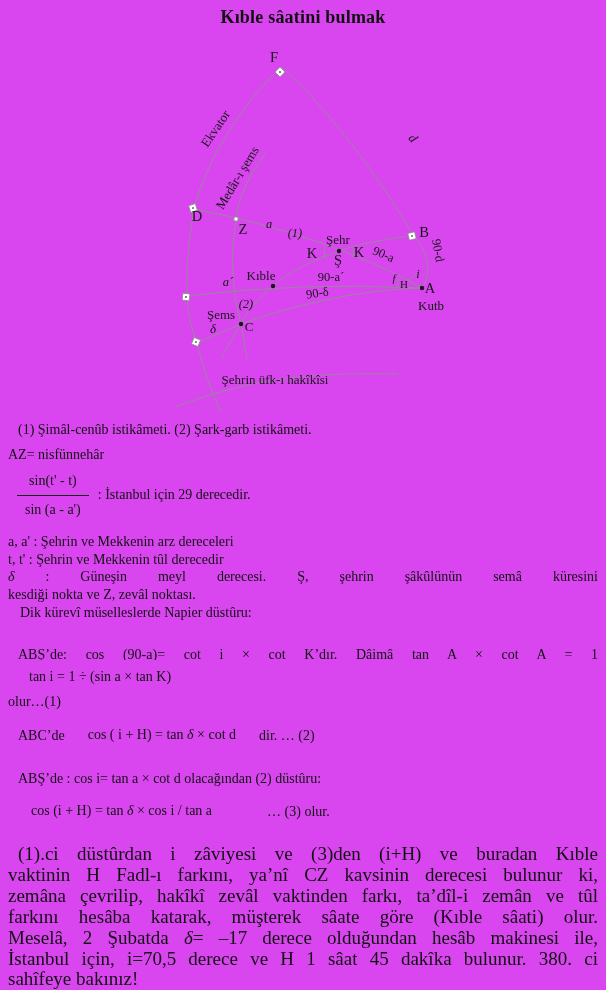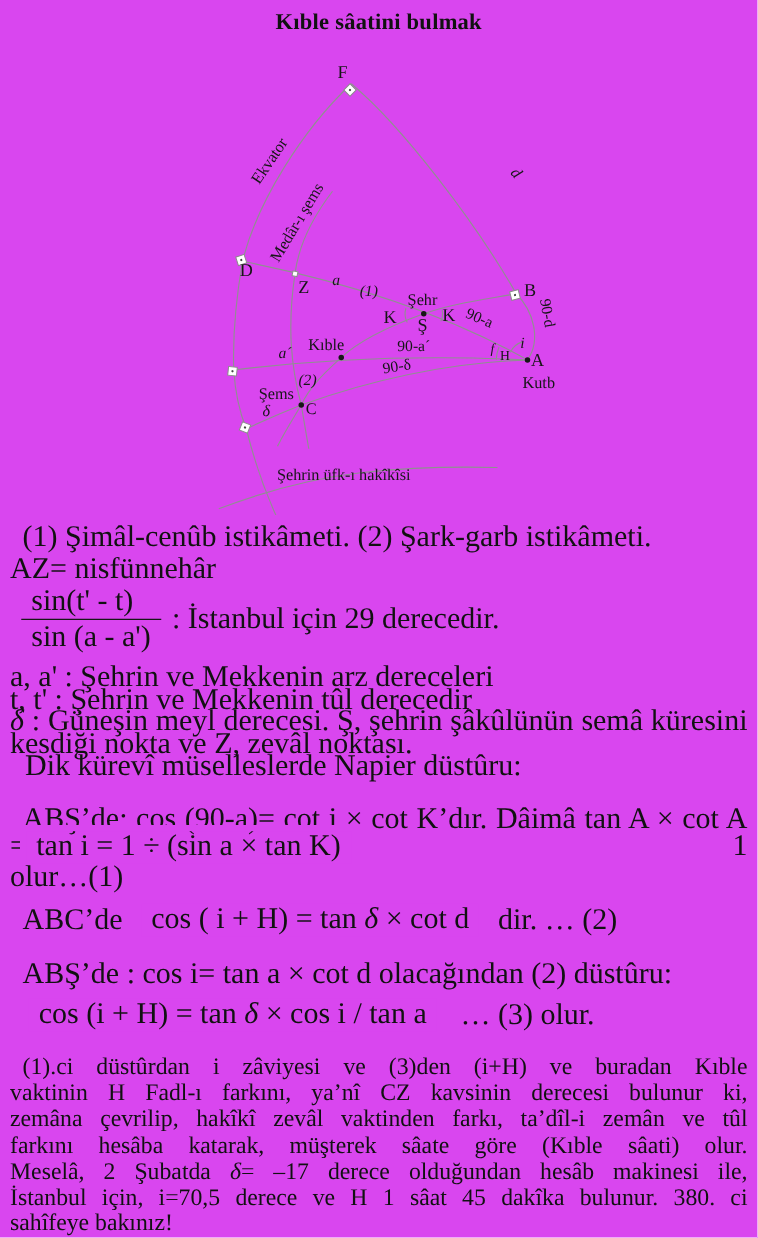--- a/index.html
+++ b/index.html
@@ -4,27 +4,27 @@
 <style>
   html,body{margin:0;padding:0;background:#ffffff;}
   .page{position:relative;width:606px;height:990px;background:#d946ef;overflow:hidden;
         font-family:"Liberation Serif", serif;color:#111;}
   .title{position:absolute;top:7px;left:0;width:100%;text-align:center;
          font-weight:bold;font-size:18px;letter-spacing:.2px;}
   svg{position:absolute;left:0;top:28px;}
   svg text{font-family:"Liberation Serif", serif;fill:#161616;stroke:none;}
   .t14{font-size:14.5px;} .t13{font-size:13px;} .t12{font-size:12.5px;}
   .t11{font-size:11px;} .it{font-style:italic;}
-  .line{position:absolute;left:8px;right:8px;font-size:24px;line-height:22px;}
+  .line{position:absolute;left:8px;right:8px;font-size:14px;line-height:22px;}
   .tight{line-height:18px;}
   .just{text-align:justify;text-align-last:justify;}
   .ind{text-indent:10px;}
   .fbox{display:inline-block;border:5px solid #d946ef;padding:1px 8px 3px 8px;white-space:nowrap;}
   .flexrow{display:flex;align-items:center;}
-  .frac{display:inline-block;vertical-align:middle;margin:0 9px;}
+  .frac{display:inline-block;text-align:center;vertical-align:middle;margin:0 9px;}
   .frac .num{display:block;padding:0 8px 3px 8px;border-bottom:1.6px solid #161616;}
   .frac .den{display:block;padding:3px 8px 0 8px;}
   .closing{position:absolute;left:8px;right:8px;top:844px;font-size:19px;line-height:20.9px;}
   .dl{font-style:italic;}
 </style>
 </head>
 <body>
 
 <div class="page">
 
@@ -131,21 +131,21 @@
   </div>
   <div class="line" style="top:691px;">olur…(1)</div>
 
   <div class="line flexrow" style="top:721px;height:30px;padding-left:10px;">
     <span>ABC’de</span>
     <span class="fbox" style="margin:0 10px;"><span>cos ( i + H) = tan </span><span class="dl">δ</span><span> × cot d</span></span>
     <span>dir. … (2)</span>
   </div>
 
   <div class="line ind" style="top:768px;">ABŞ’de : cos i= tan a × cot d olacağından (2) düstûru:</div>
-  <div class="line flexrow" style="top:796px;height:32px;padding-left:10px;">
+  <div class="line flexrow" style="top:796px;height:32px;padding-left:10px;gap:28px;">
     <span class="fbox"><span>cos (i + H) = tan </span><span class="dl">δ</span><span> × cos i / tan a</span></span>
     <span style="margin-left:14px;">… (3) olur.</span>
   </div>
 
   <div class="closing">
     <div class="just ind">(1).ci düstûrdan i zâviyesi ve (3)den (i+H) ve buradan Kıble</div>
     <div class="just">vaktinin H Fadl-ı farkını, ya’nî CZ kavsinin derecesi bulunur ki,</div>
     <div class="just">zemâna çevrilip, hakîkî zevâl vaktinden farkı, ta’dîl-i zemân ve tûl</div>
     <div class="just">farkını hesâba katarak, müşterek sâate göre (Kıble sâati) olur.</div>
     <div class="just"><span>Meselâ, 2 Şubatda </span><span class="dl">δ</span><span>= –17 derece olduğundan hesâb makinesi ile,</span></div>

